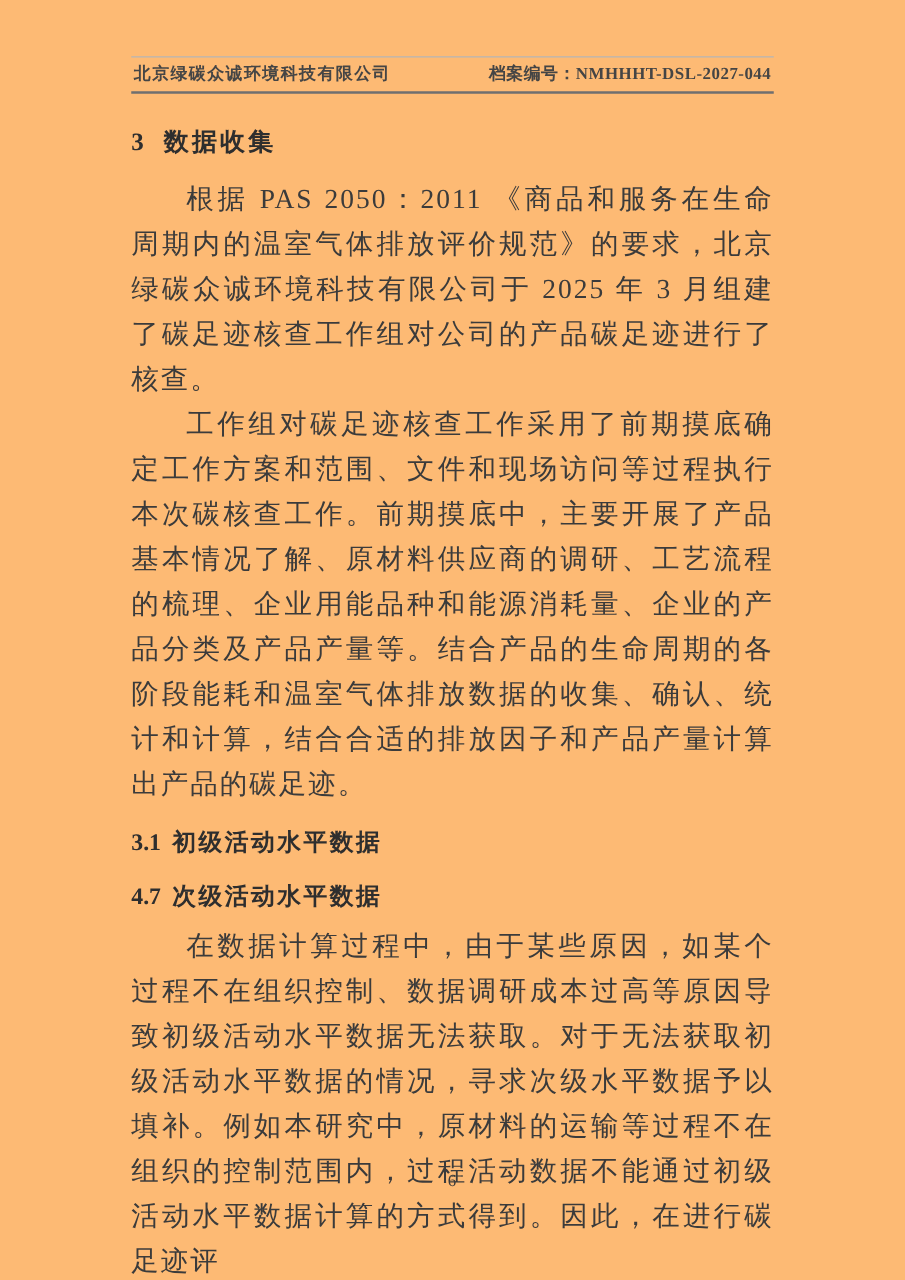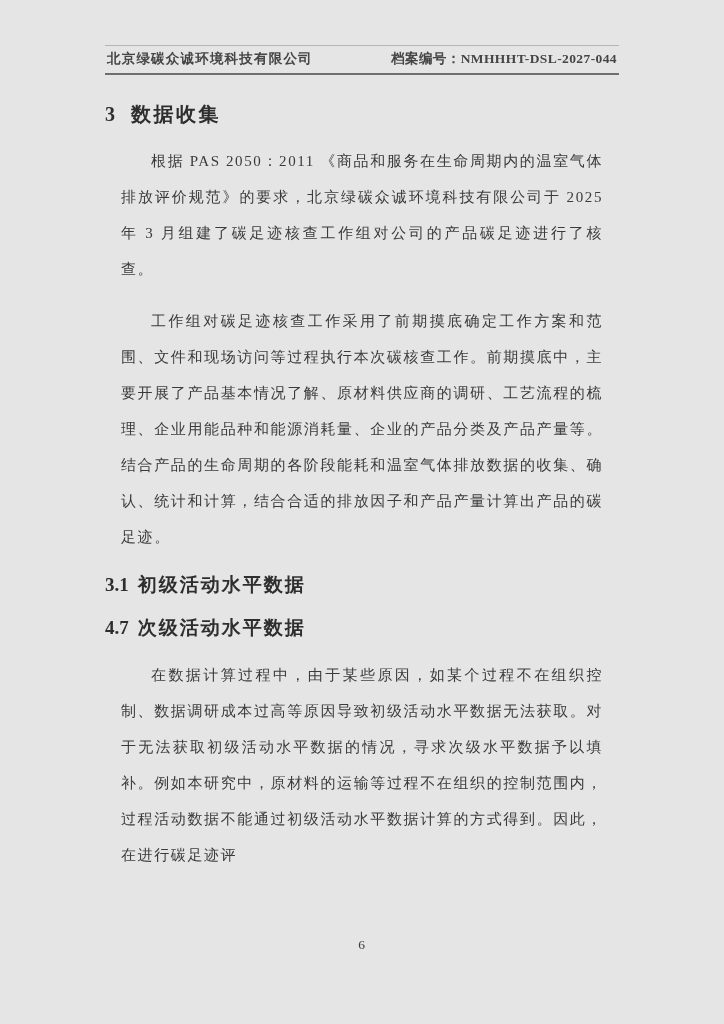--- a/index.html
+++ b/index.html
@@ -4,21 +4,21 @@
 <style>
   html, body {
     margin: 0;
     padding: 0;
     background: #ffffff;
   }
   .page {
     position: relative;
     width: 724px;
     height: 1024px;
-    background: #e5e5e5;
+    background: #fdba74;
     font-family: "Liberation Serif", "DejaVu Serif", serif;
     color: #3b3b3b;
     overflow: hidden;
   }
   .content {
     position: absolute;
     left: 105px;
     top: 0;
     width: 514px;
   }
@@ -51,22 +51,22 @@
   h2.sec-h2 {
     margin: 17px 0 8px 0;
     font-size: 19px;
     line-height: 26px;
     font-weight: 700;
     color: #2e2e2e;
     letter-spacing: 2px;
   }
   h2.sec-h2 .num { margin-right: 9px; letter-spacing: 0; }
   p.body-par {
-    margin: 16px;
-    font-size: 15px;
+    margin: 0;
+    font-size: 22px;
     line-height: 36px;
     text-align: justify;
     text-indent: 2em;
     letter-spacing: 1.6px;
     color: #3b3b3b;
   }
   .page-footer {
     position: absolute;
     left: 0;
     right: 0;

